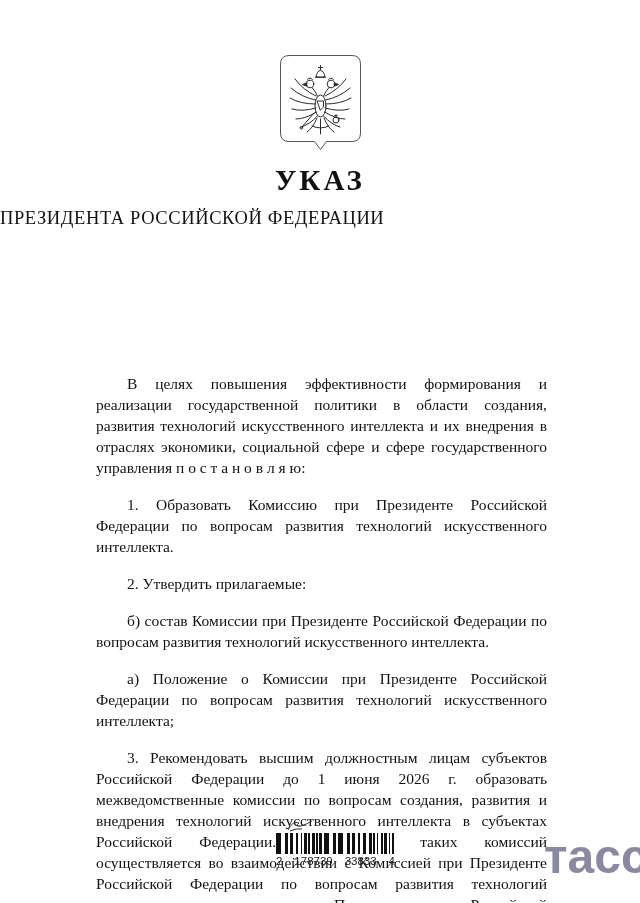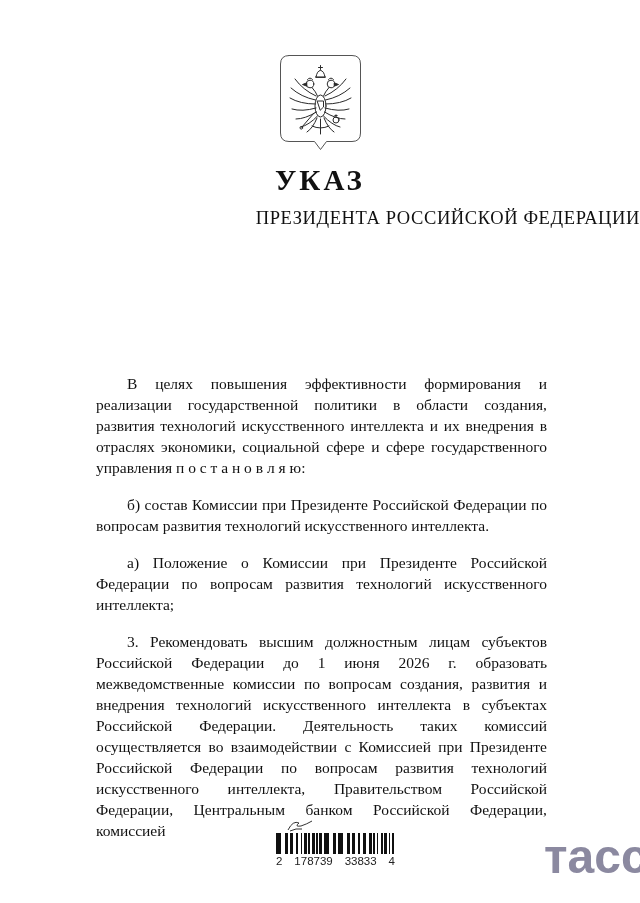--- a/index.html
+++ b/index.html
@@ -10,21 +10,21 @@
     font-family:"Liberation Serif", serif; color:#111111;
   }
   .emblem { position:absolute; left:279px; top:54px; width:83px; height:103px; }
   .emblem svg { display:block; width:100%; height:100%; }
   .title {
     position:absolute; top:164px; left:0; width:100%; text-align:center;
     font-family:"Liberation Serif", serif; font-weight:700; font-size:29px;
     letter-spacing:3px;
   }
   .issuer {
-    position:absolute; top:208px; left:0; width:100%; text-align:right;
+    position:absolute; top:208px; left:0; width:100%; text-align:left;
     font-weight:400; font-size:18.5px; letter-spacing:0.6px;
   }
   .subject {
     position:absolute; top:273px; left:100px; width:440px; text-align:center;
     font-weight:700; font-size:15.5px; line-height:21.5px;
   }
   .body {
     position:absolute; top:357px; left:80px; width:483px;
     font-size:15.5px; line-height:21px; text-align:justify;
   }
@@ -88,20 +88,22 @@
       <path d="M57,62.5 V60.8 M55.8,61.6 H58.2"></path>
     </svg>
   </div>
 
   <h1 class="title">УКАЗ</h1>
   <h2 class="issuer">ПРЕЗИДЕНТА РОССИЙСКОЙ ФЕДЕРАЦИИ</h2>
 
   <div class="body">
 
   <p>В целях повышения эффективности формирования и реализации государственной политики в области создания, развития технологий искусственного интеллекта и их внедрения в отраслях экономики, социальной сфере и сфере государственного управления п о с т а н о в л я ю:</p>
+      <p>1. Образовать Комиссию при Президенте Российской Федерации по вопросам развития технологий искусственного интеллекта.</p>
+      <p>2. Утвердить прилагаемые:</p>
       <p>б) состав Комиссии при Президенте Российской Федерации по вопросам развития технологий искусственного интеллекта.</p>
       <p>а) Положение о Комиссии при Президенте Российской Федерации по вопросам развития технологий искусственного интеллекта;</p>
       <p>3. Рекомендовать высшим должностным лицам субъектов Российской Федерации до 1 июня 2026 г. образовать межведомственные комиссии по вопросам создания, развития и внедрения технологий искусственного интеллекта в субъектах Российской Федерации. Деятельность таких комиссий осуществляется во взаимодействии с Комиссией при Президенте Российской Федерации по вопросам развития технологий искусственного интеллекта, Правительством Российской Федерации, Центральным банком Российской Федерации, комиссией</p>
     </div>
 
   <div class="barcode-block">
     <svg class="squiggle" viewBox="0 0 28 15" fill="none" stroke="#333" stroke-width="1">
       <path d="M2,12 Q7,2 13,5 Q8,9 15,8 Q21,6 26,3 M4,13 Q10,10 16,11"></path>
     </svg>
     <div class="bars">

